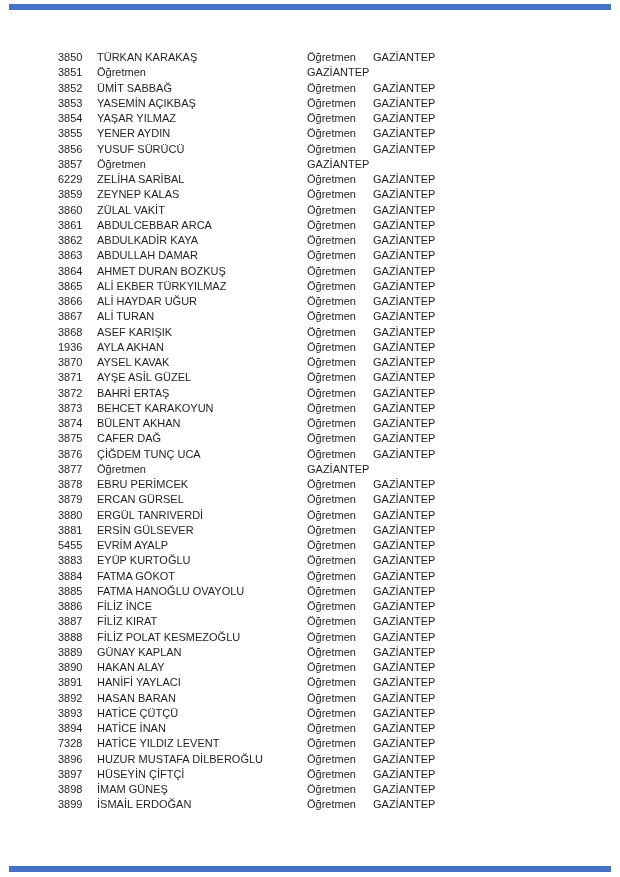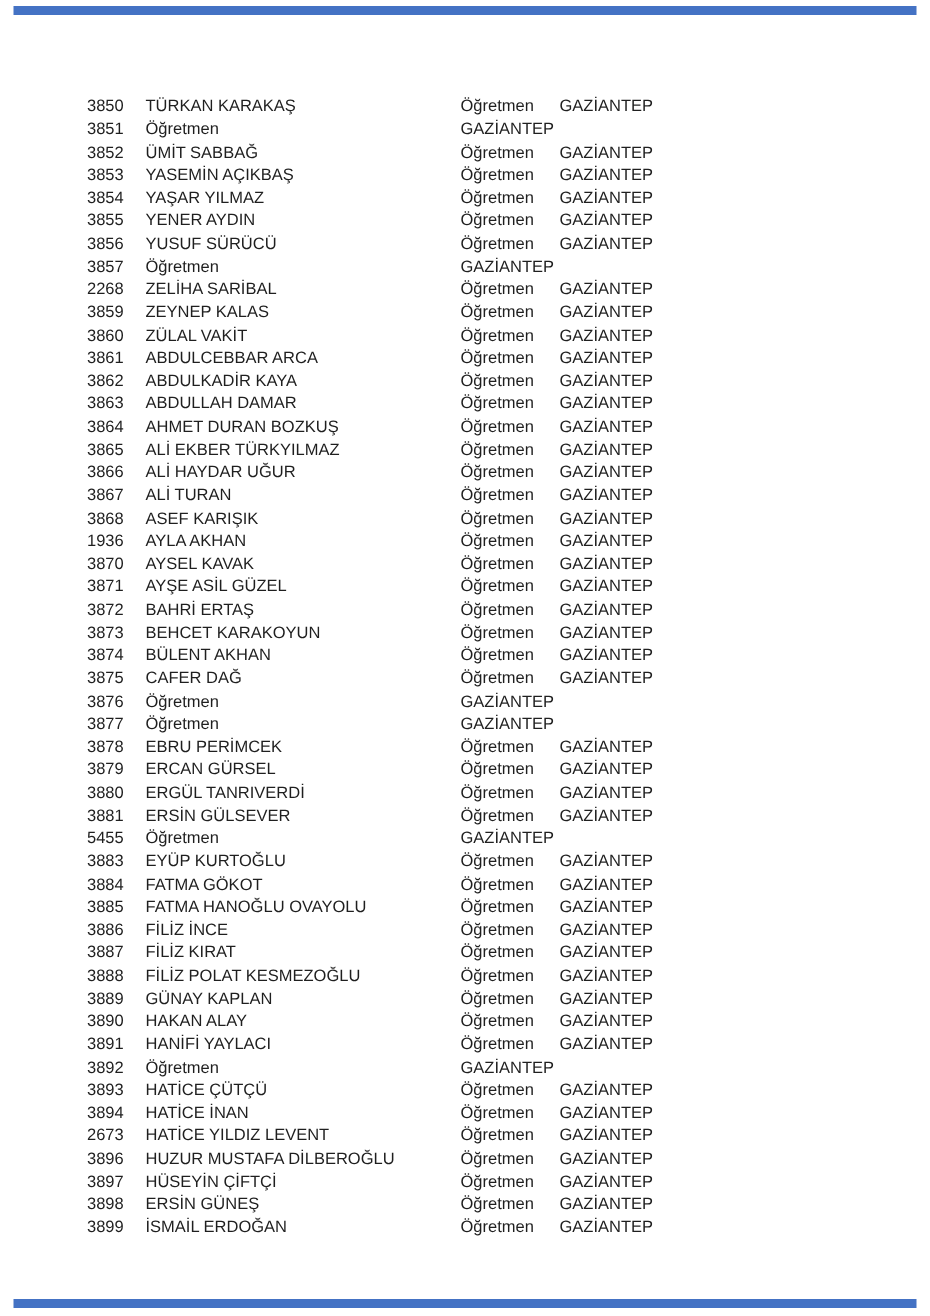--- a/index.html
+++ b/index.html
@@ -15,21 +15,21 @@
     position: absolute;
     left: 9px;
     width: 602px;
     height: 6px;
     background: #4472C4;
   }
   .accent-bar.top { top: 4px; }
   .accent-bar.bottom { top: 866px; }
   .list {
     position: absolute;
-    top: 64px;
+    top: 50px;
     left: 58px;
     right: 0;
   }
   .row {
     display: grid;
     grid-template-columns: 39px 210px 66px auto;
     height: 15.25px;
     line-height: 15.25px;
     font-size: 11px;
     color: #1f1f1f;
@@ -83,21 +83,21 @@
       <span class="cell">YUSUF SÜRÜCÜ</span>
       <span class="cell">Öğretmen</span>
       <span class="cell">GAZİANTEP</span>
     </div>
     <div class="row">
       <span class="cell">3857</span>
       <span class="cell">Öğretmen</span>
       <span class="cell">GAZİANTEP</span>
     </div>
     <div class="row">
-      <span class="cell">2268</span>
+      <span class="cell">6229</span>
       <span class="cell">ZELİHA SARİBAL</span>
       <span class="cell">Öğretmen</span>
       <span class="cell">GAZİANTEP</span>
     </div>
     <div class="row">
       <span class="cell">3859</span>
       <span class="cell">ZEYNEP KALAS</span>
       <span class="cell">Öğretmen</span>
       <span class="cell">GAZİANTEP</span>
     </div>
@@ -192,20 +192,21 @@
       <span class="cell">GAZİANTEP</span>
     </div>
     <div class="row">
       <span class="cell">3875</span>
       <span class="cell">CAFER DAĞ</span>
       <span class="cell">Öğretmen</span>
       <span class="cell">GAZİANTEP</span>
     </div>
     <div class="row">
       <span class="cell">3876</span>
+      <span class="cell">ÇİĞDEM TUNÇ UCA</span>
       <span class="cell">Öğretmen</span>
       <span class="cell">GAZİANTEP</span>
     </div>
     <div class="row">
       <span class="cell">3877</span>
       <span class="cell">Öğretmen</span>
       <span class="cell">GAZİANTEP</span>
     </div>
     <div class="row">
       <span class="cell">3878</span>
@@ -226,20 +227,21 @@
       <span class="cell">GAZİANTEP</span>
     </div>
     <div class="row">
       <span class="cell">3881</span>
       <span class="cell">ERSİN GÜLSEVER</span>
       <span class="cell">Öğretmen</span>
       <span class="cell">GAZİANTEP</span>
     </div>
     <div class="row">
       <span class="cell">5455</span>
+      <span class="cell">EVRİM AYALP</span>
       <span class="cell">Öğretmen</span>
       <span class="cell">GAZİANTEP</span>
     </div>
     <div class="row">
       <span class="cell">3883</span>
       <span class="cell">EYÜP KURTOĞLU</span>
       <span class="cell">Öğretmen</span>
       <span class="cell">GAZİANTEP</span>
     </div>
     <div class="row">
@@ -285,56 +287,57 @@
       <span class="cell">GAZİANTEP</span>
     </div>
     <div class="row">
       <span class="cell">3891</span>
       <span class="cell">HANİFİ YAYLACI</span>
       <span class="cell">Öğretmen</span>
       <span class="cell">GAZİANTEP</span>
     </div>
     <div class="row">
       <span class="cell">3892</span>
+      <span class="cell">HASAN BARAN</span>
       <span class="cell">Öğretmen</span>
       <span class="cell">GAZİANTEP</span>
     </div>
     <div class="row">
       <span class="cell">3893</span>
       <span class="cell">HATİCE ÇÜTÇÜ</span>
       <span class="cell">Öğretmen</span>
       <span class="cell">GAZİANTEP</span>
     </div>
     <div class="row">
       <span class="cell">3894</span>
       <span class="cell">HATİCE İNAN</span>
       <span class="cell">Öğretmen</span>
       <span class="cell">GAZİANTEP</span>
     </div>
     <div class="row">
-      <span class="cell">2673</span>
+      <span class="cell">7328</span>
       <span class="cell">HATİCE YILDIZ LEVENT</span>
       <span class="cell">Öğretmen</span>
       <span class="cell">GAZİANTEP</span>
     </div>
     <div class="row">
       <span class="cell">3896</span>
       <span class="cell">HUZUR MUSTAFA DİLBEROĞLU</span>
       <span class="cell">Öğretmen</span>
       <span class="cell">GAZİANTEP</span>
     </div>
     <div class="row">
       <span class="cell">3897</span>
       <span class="cell">HÜSEYİN ÇİFTÇİ</span>
       <span class="cell">Öğretmen</span>
       <span class="cell">GAZİANTEP</span>
     </div>
     <div class="row">
       <span class="cell">3898</span>
-      <span class="cell">ERSİN GÜNEŞ</span>
+      <span class="cell">İMAM GÜNEŞ</span>
       <span class="cell">Öğretmen</span>
       <span class="cell">GAZİANTEP</span>
     </div>
     <div class="row">
       <span class="cell">3899</span>
       <span class="cell">İSMAİL ERDOĞAN</span>
       <span class="cell">Öğretmen</span>
       <span class="cell">GAZİANTEP</span>
     </div>
   </div>

